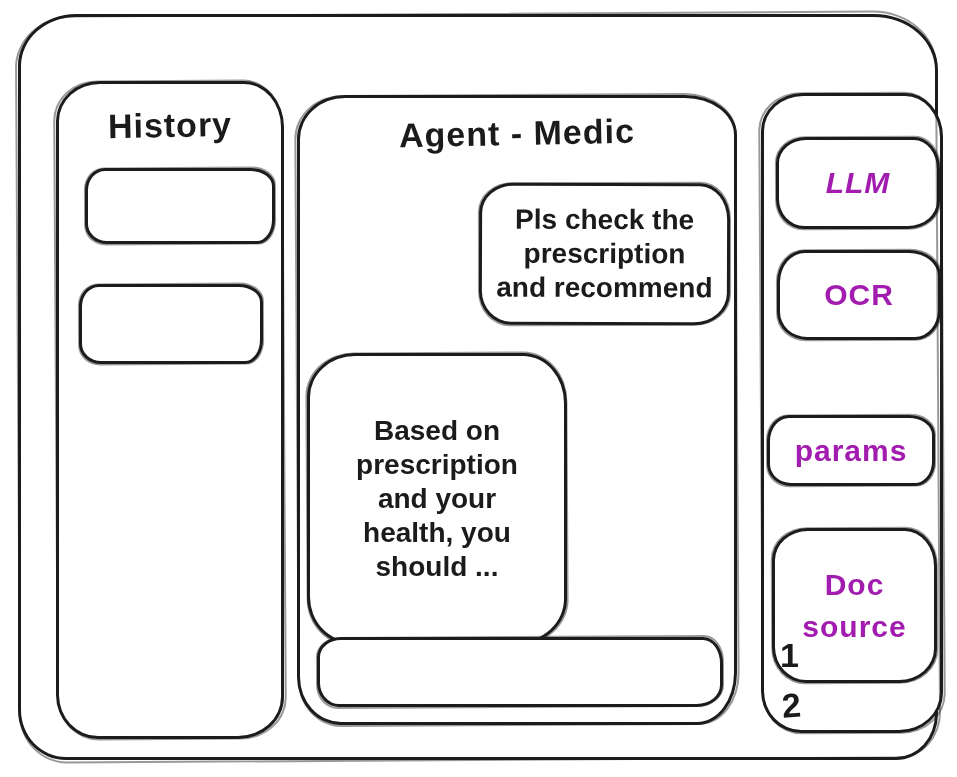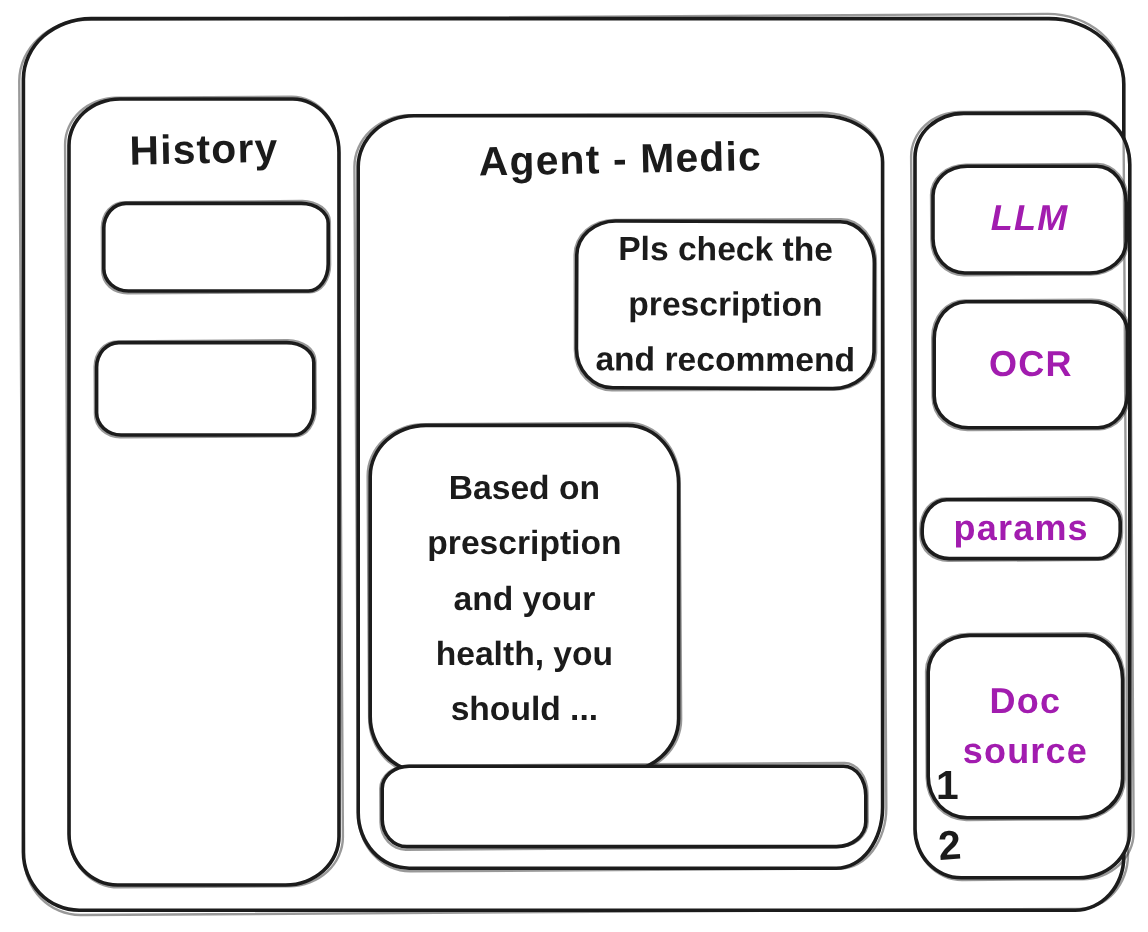--- a/index.html
+++ b/index.html
@@ -37,21 +37,21 @@
   .history-item-2 { left:20px; top:200px; width:184px; height:80px; }
 
   
   .chat-panel {
     left:276px; top:78px; width:440px; height:630px;
     border-radius:48px 52px 40px 44px / 44px 40px 52px 48px;
   }
   .chat-title { top:16px; }
   .bubble {
     position:absolute; display:flex; align-items:center; justify-content:center;
-    text-align:center; font-size:28px; font-weight:700; line-height:46px;
+    text-align:center; font-size:28px; font-weight:700; line-height:34px;
     white-space:pre-line; padding:6px 10px;
   }
   .bubble-user {
     left:179px; top:85px; width:251px; height:142px;
     border-radius:34px 30px 36px 32px / 30px 36px 32px 34px;
     transform:rotate(0.2deg);
   }
   .bubble-assistant {
     left:7px; top:255px; width:260px; height:292px;
     border-radius:48px 44px 50px 46px / 44px 50px 46px 48px;
@@ -74,23 +74,23 @@
   .tool-button {
     position:absolute; display:flex; align-items:center; justify-content:center;
     background:#fff; border:3px solid #1c1c1c; cursor:pointer;
     font-family:"Liberation Sans", sans-serif; font-size:30px; font-weight:700;
     color:#a21caf; letter-spacing:1px; text-align:center;
     white-space:pre-line; line-height:42px;
   }
   .tool-button.sketch::after { inset:-4px; }
   .tool-llm    { left:12px; top:41px;  width:164px; height:92px;
                  border-radius:30px 26px 32px 28px / 26px 32px 28px 30px; font-style:italic; }
-  .tool-ocr    { left:13px; top:154px; width:164px; height:108px;
+  .tool-ocr    { left:13px; top:154px; width:164px; height:90px;
                  border-radius:28px 32px 26px 30px / 32px 26px 30px 28px; }
-  .tool-params { left:3px;  top:319px; width:168px; height:52px;
+  .tool-params { left:3px;  top:319px; width:168px; height:71px;
                  border-radius:22px 26px 20px 24px / 26px 20px 24px 22px; }
   .tool-doc    { left:8px;  top:432px; width:165px; height:155px;
                  border-radius:36px 32px 38px 34px / 32px 38px 34px 36px; }
   .doc-num {
     position:absolute; font-size:34px; font-weight:700; z-index:3;
     background:transparent; cursor:pointer; line-height:1;
   }
   .doc-num-1 { left:16px; top:542px; }
   .doc-num-2 { left:18px; top:592px; transform:rotate(-4deg); }
 </style>

